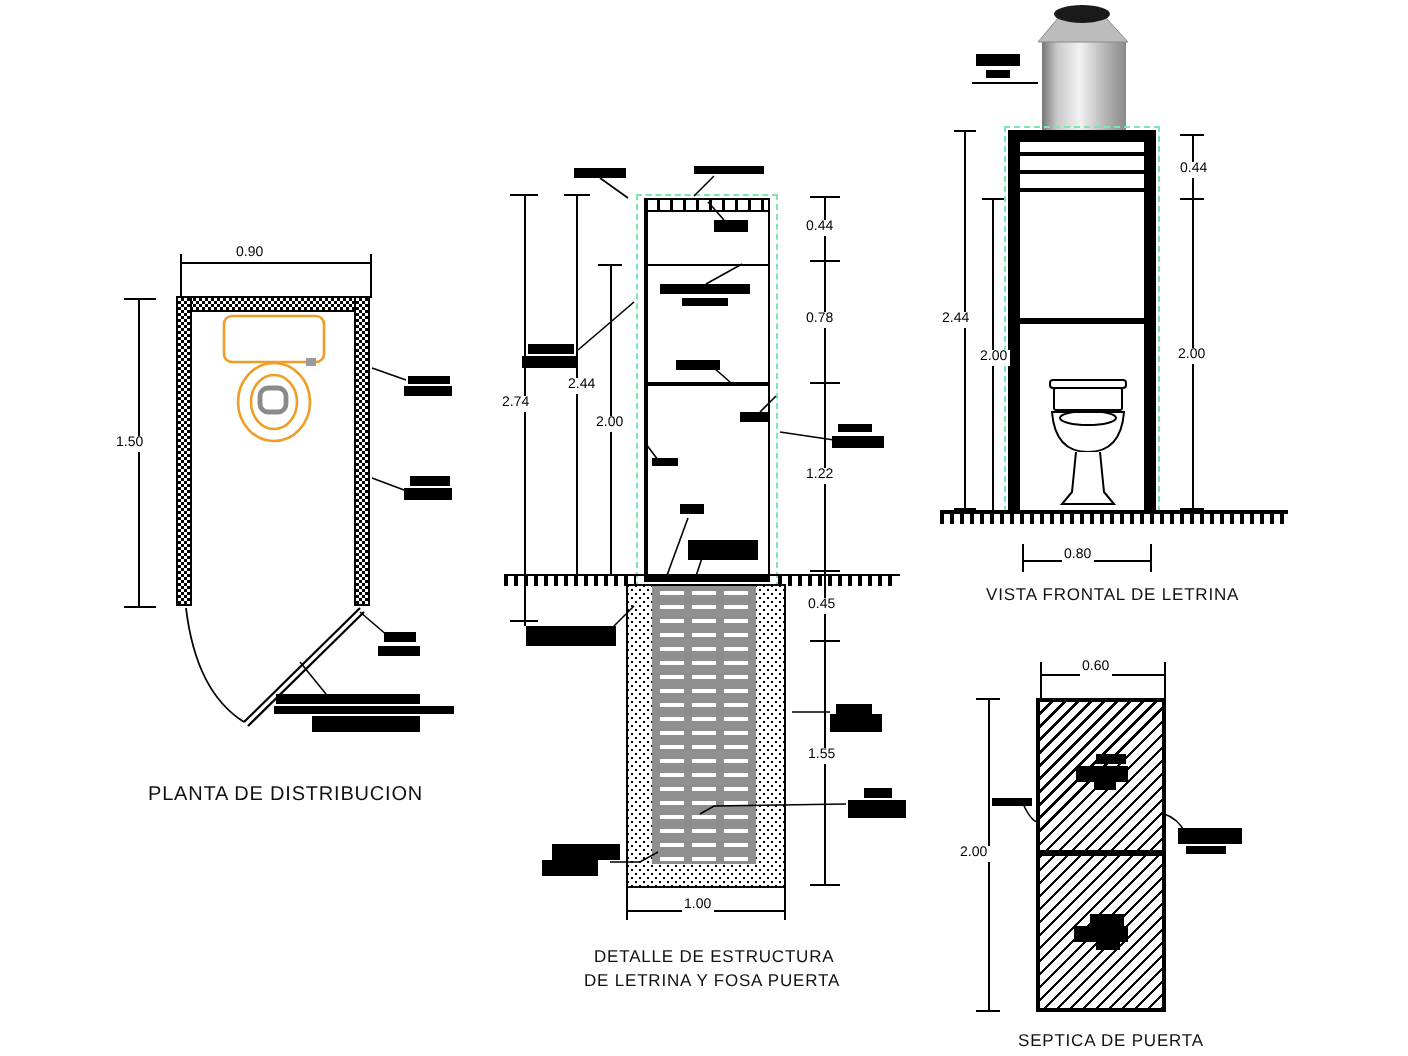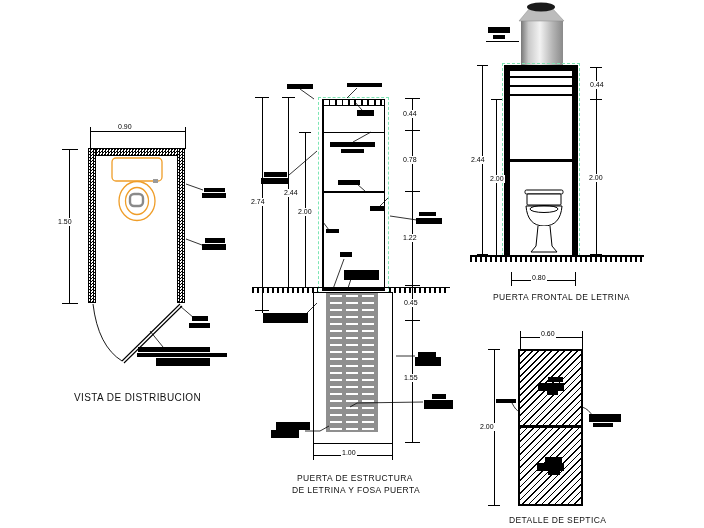--- a/index.html
+++ b/index.html
@@ -56,21 +56,21 @@
     <div class="bar" style="left:205px;top:238px;width:20px;height:5px"></div>
     <div class="bar" style="left:202px;top:244px;width:24px;height:6px"></div>
     <div class="bar" style="left:192px;top:316px;width:16px;height:5px"></div>
     <div class="bar" style="left:189px;top:323px;width:21px;height:5px"></div>
     <div class="bar" style="left:138px;top:347px;width:72px;height:5px"></div>
     <div class="bar" style="left:137px;top:353px;width:90px;height:4px"></div>
     <div class="bar" style="left:156px;top:358px;width:54px;height:8px"></div>
 
     <div class="dim" style="left:117px;top:123px">0.90</div>
     <div class="dim" style="left:57px;top:218px">1.50</div>
-    <div class="title big" style="left:74px;top:392px">VISTA DE DISTRIBUCION</div>
+    <div class="title big" style="left:74px;top:392px">PLANTA DE DISTRIBUCION</div>
   </div>
 
   <div>
     <div class="gdash" style="left:318px;top:97px;width:71px;height:197px"></div>
 
     <div class="vl" style="left:322px;top:99px;height:189px;width:2px;background:#000"></div>
     <div class="vl" style="left:384px;top:99px;height:189px"></div>
     <div class="hl" style="left:322px;top:99px;width:63px"></div>
     <div class="ticks" style="left:322px;top:100px;width:63px"></div>
     <div class="hl" style="left:322px;top:105px;width:63px"></div>
@@ -129,21 +129,21 @@
 
     <div class="dim" style="left:250px;top:198px">2.74</div>
     <div class="dim" style="left:283px;top:189px">2.44</div>
     <div class="dim" style="left:297px;top:208px">2.00</div>
     <div class="dim" style="left:402px;top:110px">0.44</div>
     <div class="dim" style="left:402px;top:156px">0.78</div>
     <div class="dim" style="left:402px;top:234px">1.22</div>
     <div class="dim" style="left:403px;top:299px">0.45</div>
     <div class="dim" style="left:403px;top:374px">1.55</div>
     <div class="dim" style="left:341px;top:449px">1.00</div>
-    <div class="title" style="left:297px;top:473px">PUERTA DE ESTRUCTURA</div>
+    <div class="title" style="left:297px;top:473px">DETALLE DE ESTRUCTURA</div>
     <div class="title" style="left:292px;top:485px">DE LETRINA Y FOSA PUERTA</div>
   </div>
 
   <div>
     <div class="vent" style="left:521px;top:20px;width:42px;height:45px"></div>
     <div class="bar" style="left:488px;top:27px;width:22px;height:6px"></div>
     <div class="bar" style="left:493px;top:35px;width:12px;height:4px"></div>
     <div class="hl" style="left:486px;top:41px;width:33px"></div>
     <div class="gdash" style="left:502px;top:63px;width:78px;height:193px"></div>
     <div class="bar" style="left:504px;top:65px;width:74px;height:6px"></div>
@@ -170,21 +170,21 @@
 
     <div class="vl" style="left:511px;top:272px;height:14px"></div>
     <div class="vl" style="left:575px;top:272px;height:14px"></div>
     <div class="hl" style="left:511px;top:280px;width:64px"></div>
 
     <div class="dim" style="left:470px;top:156px">2.44</div>
     <div class="dim" style="left:489px;top:175px">2.00</div>
     <div class="dim" style="left:589px;top:81px">0.44</div>
     <div class="dim" style="left:588px;top:174px">2.00</div>
     <div class="dim" style="left:531px;top:274px">0.80</div>
-    <div class="title" style="left:493px;top:292px">PUERTA FRONTAL DE LETRINA</div>
+    <div class="title" style="left:493px;top:292px">VISTA FRONTAL DE LETRINA</div>
   </div>
 
   <div>
     <div class="vl" style="left:520px;top:331px;height:18px"></div>
     <div class="vl" style="left:582px;top:331px;height:18px"></div>
     <div class="hl" style="left:520px;top:337px;width:62px"></div>
     <div class="doorhatch" style="left:518px;top:349px;width:65px;height:157px"></div>
     <div class="bar" style="left:518px;top:425px;width:65px;height:3px"></div>
     <div class="vl" style="left:494px;top:349px;height:157px"></div>
     <div class="hl" style="left:488px;top:349px;width:12px"></div>
@@ -193,21 +193,21 @@
     <div class="bar" style="left:538px;top:383px;width:26px;height:8px"></div>
     <div class="bar" style="left:547px;top:391px;width:11px;height:4px"></div>
     <div class="bar" style="left:545px;top:457px;width:17px;height:6px"></div>
     <div class="bar" style="left:537px;top:463px;width:27px;height:8px"></div>
     <div class="bar" style="left:548px;top:471px;width:12px;height:4px"></div>
     <div class="bar" style="left:496px;top:399px;width:20px;height:4px"></div>
     <div class="bar" style="left:589px;top:414px;width:32px;height:8px"></div>
     <div class="bar" style="left:593px;top:423px;width:20px;height:4px"></div>
     <div class="dim" style="left:540px;top:330px">0.60</div>
     <div class="dim" style="left:479px;top:423px">2.00</div>
-    <div class="title" style="left:509px;top:515px">DETALLE DE SEPTICA</div>
+    <div class="title" style="left:509px;top:515px">SEPTICA DE PUERTA</div>
   </div>
 
   <svg class="overlay" width="704" height="528" viewBox="0 0 704 528">
 
     <g fill="none" stroke-width="1.3" stroke="#ef9d28">
       <rect x="112" y="158" width="50" height="23" rx="4"></rect>
       <ellipse cx="137" cy="201" rx="18" ry="19.5"></ellipse>
       <ellipse cx="137" cy="201" rx="11.5" ry="13.5"></ellipse>
     </g>
     <rect x="153" y="179" width="5" height="4" fill="#9a9a9a"></rect>

